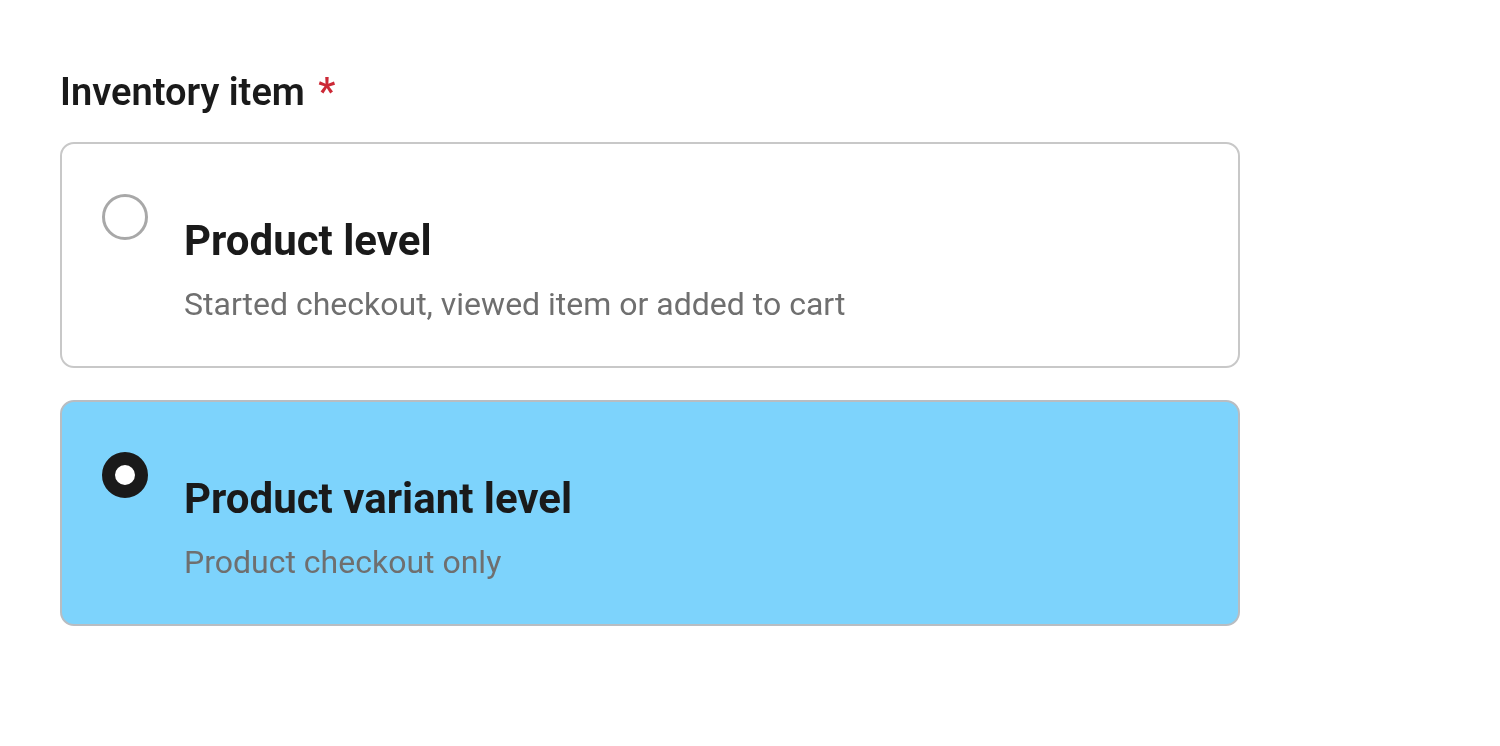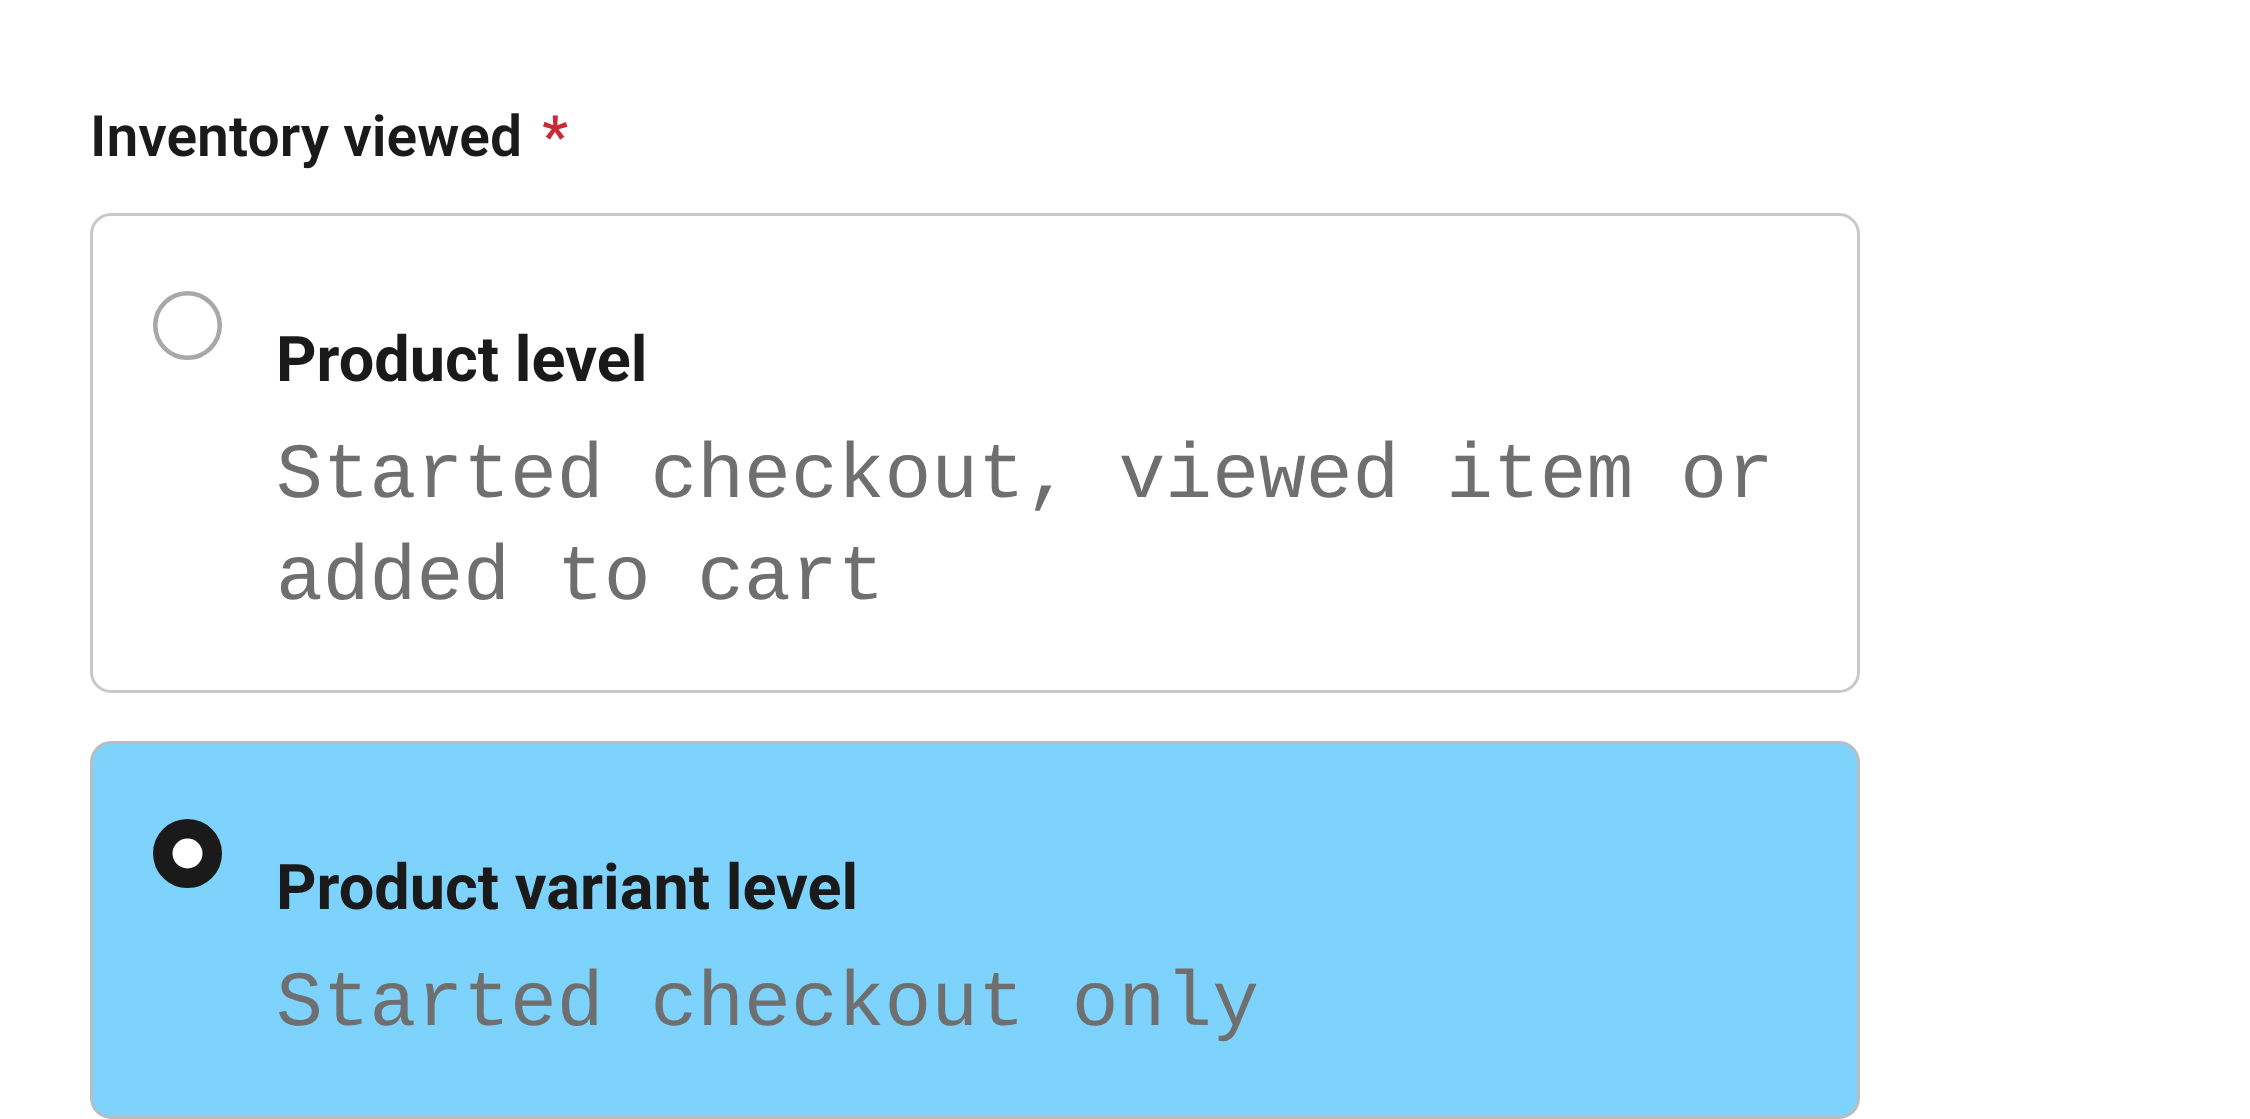--- a/index.html
+++ b/index.html
@@ -64,46 +64,45 @@
       gap: 18px;
     }
     .radio-title {
       font-size: 42px;
       font-weight: 700;
       color: #1a1a1a;
       line-height: 1.2;
       margin-top: 24px;
     }
     .radio-description {
-      font-size: 52px;
+      font-size: 32px;
       font-weight: 400;
       color: #6f6f6f;
       line-height: 1.3;
-      font-family: Liberation Mono, monospace;
     }
   </style>
 </head>
 <body>
 
 <div class="field-label">
-  <span>Inventory viewed</span>
+  <span>Inventory item</span>
   <span class="required-asterisk">*</span>
 </div>
 
 <div class="radio-group">
 
   <label class="radio-card">
     <span class="radio-indicator"></span>
     <span class="radio-content">
       <span class="radio-title">Product level</span>
       <span class="radio-description">Started checkout, viewed item or added to cart</span>
     </span>
   </label>
 
   <label class="radio-card selected">
     <span class="radio-indicator"></span>
     <span class="radio-content">
       <span class="radio-title">Product variant level</span>
-      <span class="radio-description">Started checkout only</span>
+      <span class="radio-description">Product checkout only</span>
     </span>
   </label>
 
 </div>
 
 </body></html>

